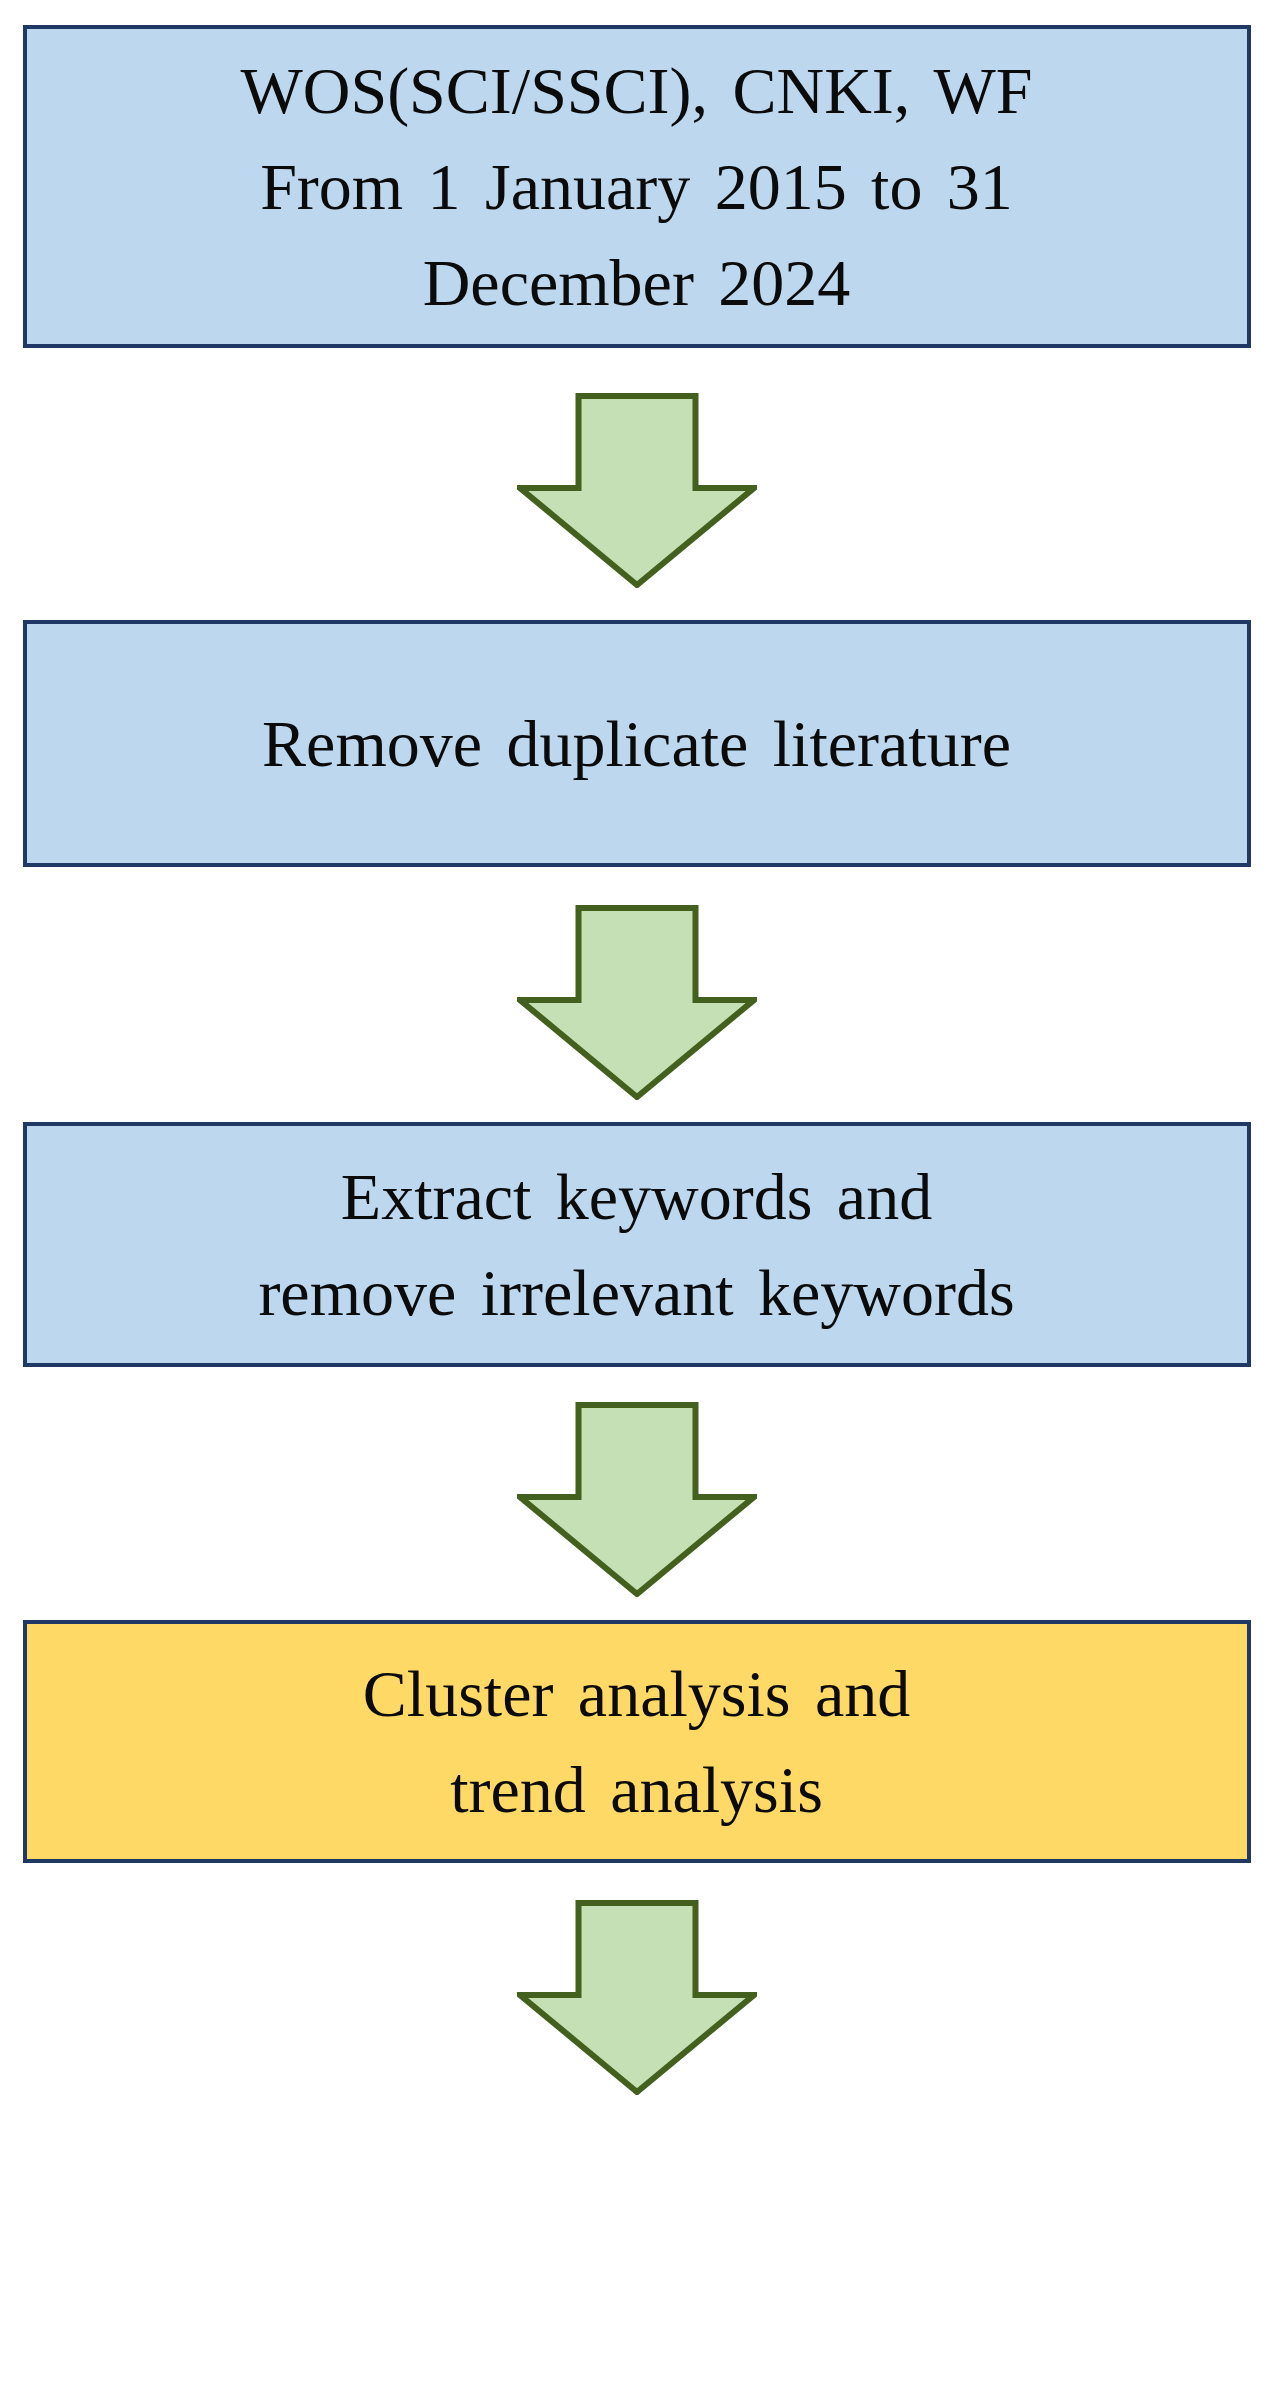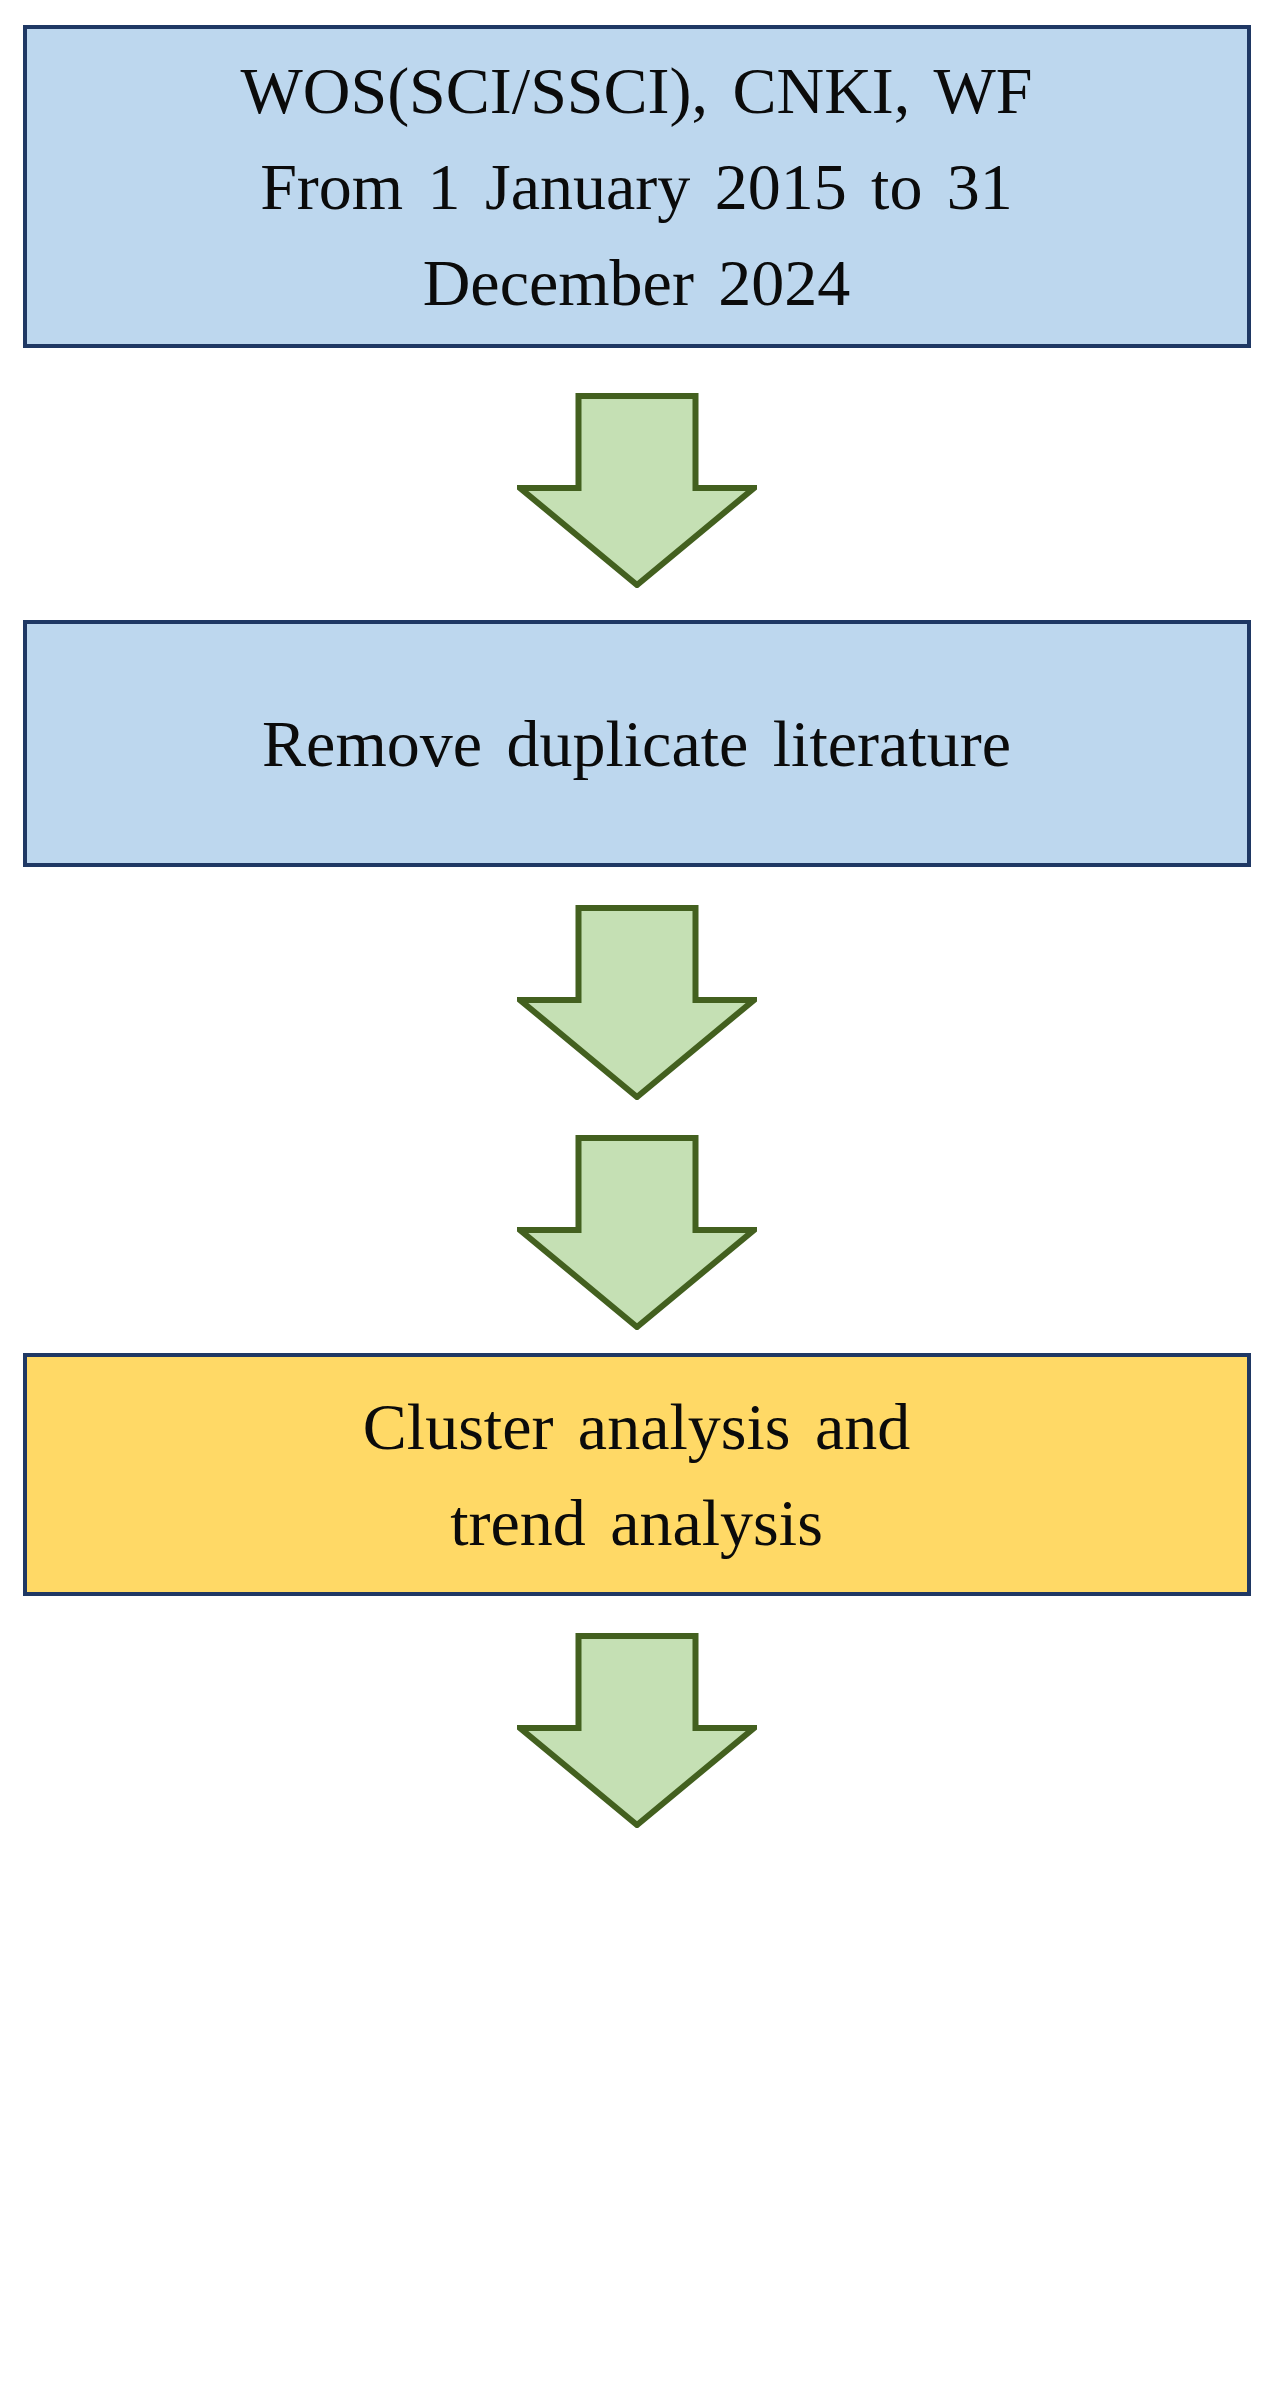--- a/index.html
+++ b/index.html
@@ -67,20 +67,24 @@
   </svg>
 
   <div class="step-box" id="box-1" style="background-color: rgb(189, 215, 238); border-color: rgb(31, 56, 100);">
     <div class="step-text" style="color: rgb(11, 11, 11);">Remove duplicate literature</div>
   </div>
 
   <svg class="arrow" id="arrow-1" viewBox="0 0 240 195">
     <polygon class="arrow-shape" points="61.5,3 178.5,3 178.5,95 237,95 120,192 3,95 61.5,95" stroke-width="6" stroke-linejoin="miter" fill="#c5e0b4" stroke="#43601f"></polygon>
   </svg>
 
+  <div class="step-box" id="box-2" style="background-color: rgb(189, 215, 238); border-color: rgb(31, 56, 100);">
+    <div class="step-text" style="color: rgb(11, 11, 11);">Extract keywords and
+remove irrelevant keywords</div>
+  </div>
 
   <svg class="arrow" id="arrow-2" viewBox="0 0 240 195">
     <polygon class="arrow-shape" points="61.5,3 178.5,3 178.5,95 237,95 120,192 3,95 61.5,95" stroke-width="6" stroke-linejoin="miter" fill="#c5e0b4" stroke="#43601f"></polygon>
   </svg>
 
   <div class="step-box" id="box-3" style="background-color: rgb(255, 217, 102); border-color: rgb(31, 56, 100);">
     <div class="step-text" style="color: rgb(11, 11, 11);">Cluster analysis and
 trend analysis</div>
   </div>
 

